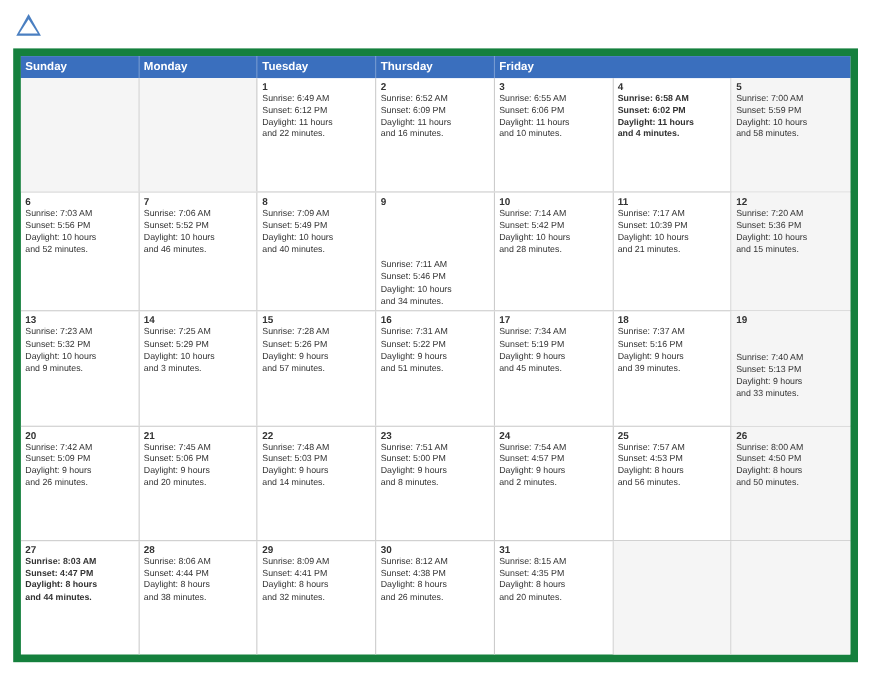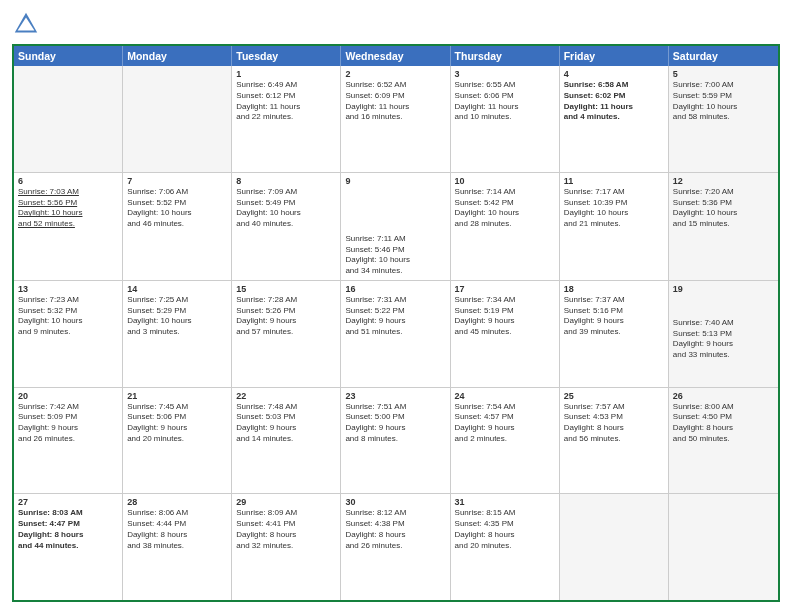--- a/index.html
+++ b/index.html
@@ -56,21 +56,21 @@
       color: #333;
     }
     .subtitle {
       font-size: 13px;
       color: #555;
     }
     .calendar {
       flex: 1;
       display: flex;
       flex-direction: column;
-      border: 2px solid #15803d;
+      border: 7px solid #15803d;
     }
     .cal-header {
       display: grid;
       grid-template-columns: repeat(7, 1fr);
       background: #3a6fbe;
     }
     .cal-header-cell {
       color: white;
       font-size: 10.5px;
       font-weight: bold;
@@ -133,24 +133,22 @@
       <div class="month-title"></div>
       <div class="subtitle"></div>
     </div>
   </div>
 
   <div class="calendar">
     <div class="cal-header">
     <div class="cal-header-cell">Sunday</div>
         <div class="cal-header-cell">Monday</div>
         <div class="cal-header-cell">Tuesday</div>
-        <div class="cal-header-cell">Wednesday</div>
         <div class="cal-header-cell">Thursday</div>
         <div class="cal-header-cell">Friday</div>
-        <div class="cal-header-cell">Saturday</div>
       </div>
     <div class="cal-body">
     <div class="cal-row">
           <div class="cal-cell shaded empty"></div>
           <div class="cal-cell shaded empty"></div>
           <div class="cal-cell">
             <span class="day-num">1</span>
             <div class="cell-text" style="white-space: pre-line;">Sunrise: 6:49 AM
 Sunset: 6:12 PM
 Daylight: 11 hours
@@ -181,21 +179,21 @@
             <span class="day-num">5</span>
             <div class="cell-text" style="white-space: pre-line;">Sunrise: 7:00 AM
 Sunset: 5:59 PM
 Daylight: 10 hours
 and 58 minutes.</div>
           </div>
         </div>
         <div class="cal-row">
           <div class="cal-cell">
             <span class="day-num">6</span>
-            <div class="cell-text" style="white-space: pre-line; text-decoration: underline;">Sunrise: 7:03 AM
+            <div class="cell-text" style="white-space: pre-line;">Sunrise: 7:03 AM
 Sunset: 5:56 PM
 Daylight: 10 hours
 and 52 minutes.</div>
           </div>
           <div class="cal-cell">
             <span class="day-num">7</span>
             <div class="cell-text" style="white-space: pre-line;">Sunrise: 7:06 AM
 Sunset: 5:52 PM
 Daylight: 10 hours
 and 46 minutes.</div>

